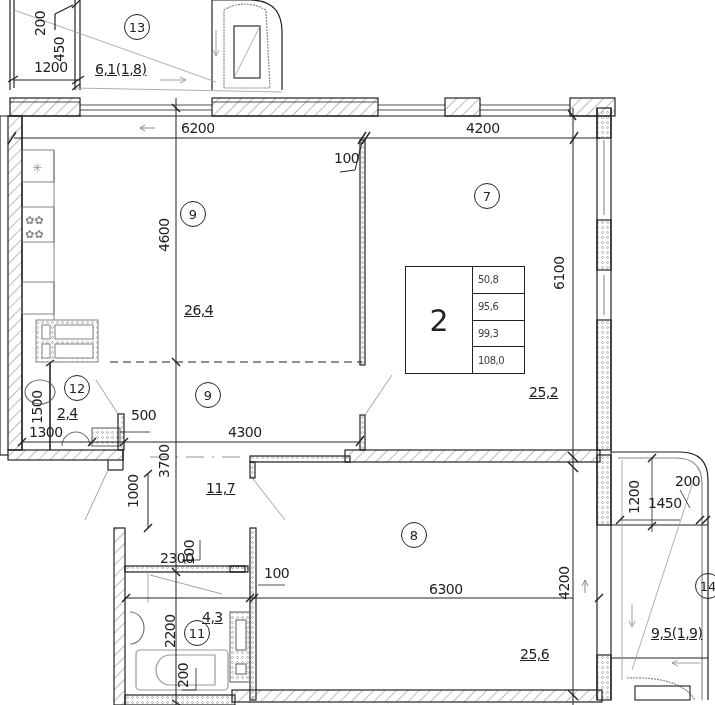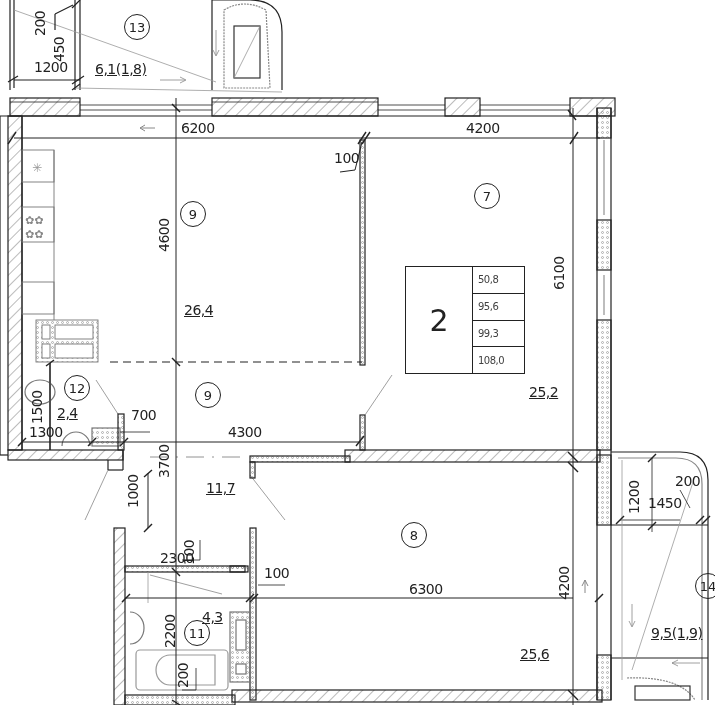--- a/index.html
+++ b/index.html
@@ -251,25 +251,25 @@
 <div class="lbl area" style="left:57px;top:406px;">2,4</div>
 <div class="lbl area" style="left:206px;top:481px;">11,7</div>
 <div class="lbl area" style="left:520px;top:647px;">25,6</div>
 <div class="lbl area" style="left:202px;top:610px;">4,3</div>
 <div class="lbl area" style="left:651px;top:626px;">9,5(1,9)</div>
 
 <div class="lbl" style="left:181px;top:121px;">6200</div>
 <div class="lbl" style="left:466px;top:121px;">4200</div>
 <div class="lbl" style="left:334px;top:151px;">100</div>
 <div class="lbl" style="left:29px;top:425px;">1300</div>
-<div class="lbl" style="left:131px;top:408px;">700</div>
+<div class="lbl" style="left:131px;top:408px;">500</div>
 <div class="lbl" style="left:228px;top:425px;">4300</div>
 <div class="lbl" style="left:160px;top:551px;">2300</div>
 <div class="lbl" style="left:264px;top:566px;">100</div>
-<div class="lbl" style="left:409px;top:582px;">6300</div>
+<div class="lbl" style="left:429px;top:582px;">6300</div>
 <div class="lbl" style="left:648px;top:496px;">1450</div>
 <div class="lbl" style="left:675px;top:474px;">200</div>
 <div class="lbl" style="left:34px;top:60px;">1200</div>
 
 <div class="lbl v" style="left:157px;top:252px;">4600</div>
 <div class="lbl v" style="left:552px;top:290px;">6100</div>
 <div class="lbl v" style="left:30px;top:424px;">1500</div>
 <div class="lbl v" style="left:157px;top:478px;">3700</div>
 <div class="lbl v" style="left:126px;top:508px;">1000</div>
 <div class="lbl v" style="left:182px;top:565px;">100</div>

